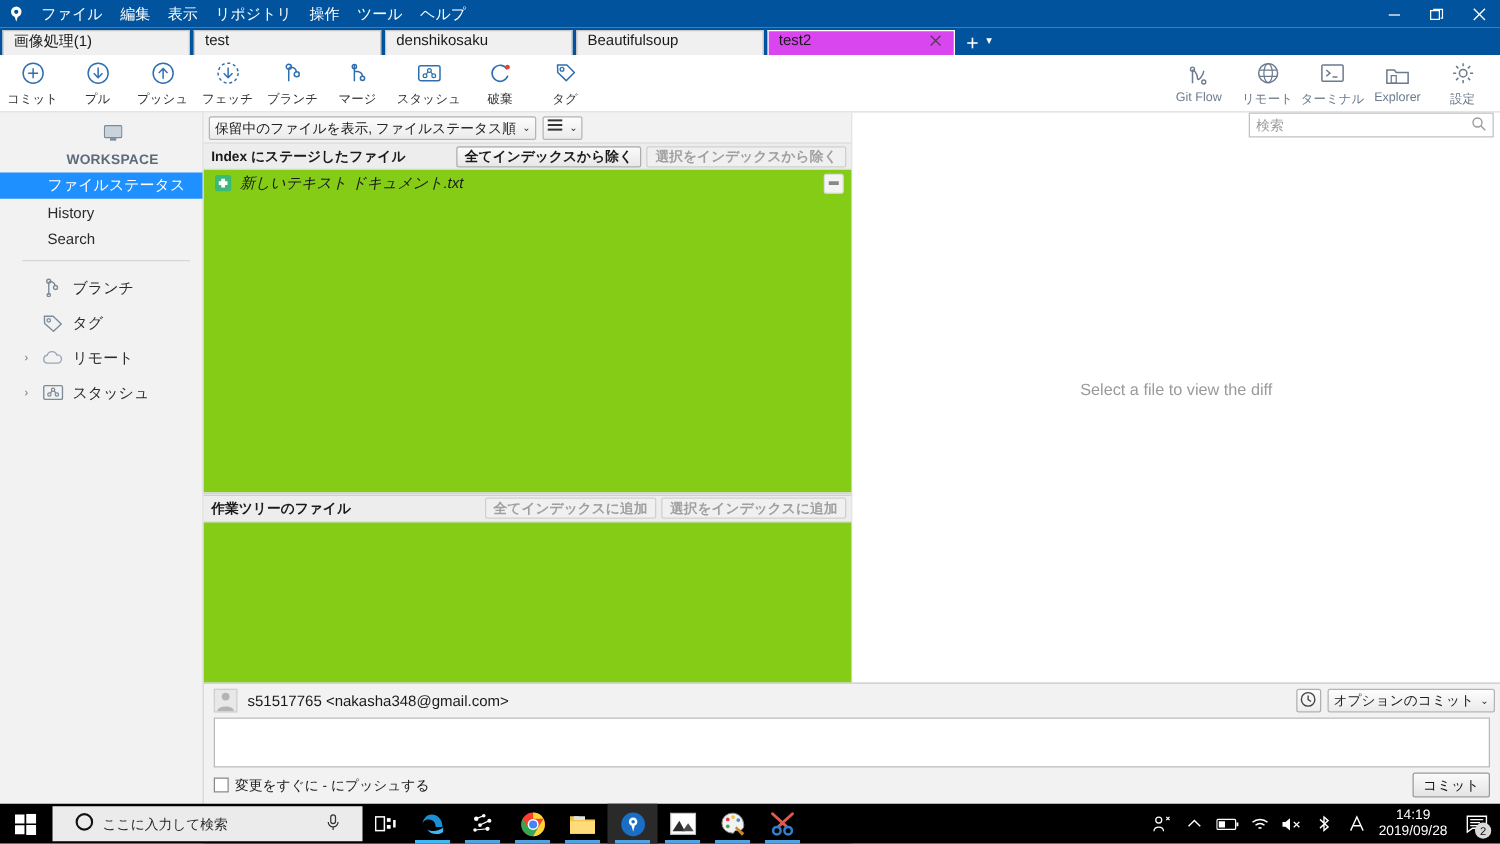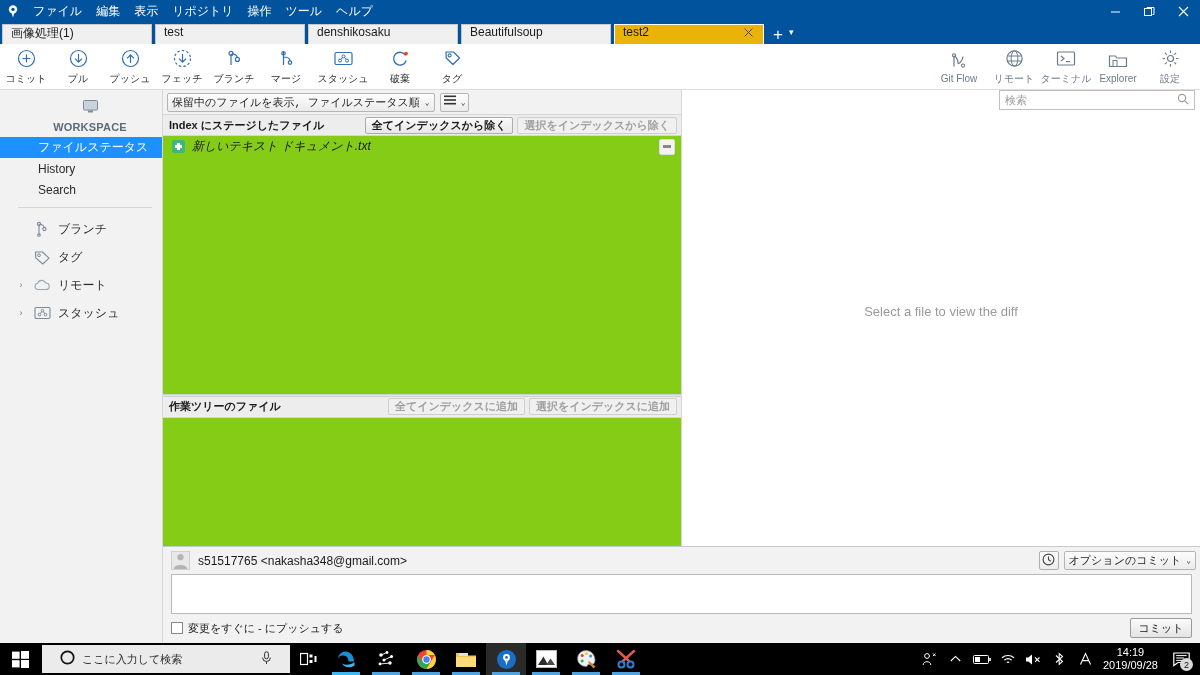--- a/index.html
+++ b/index.html
@@ -36,21 +36,21 @@
   .tabstrip {
     height: 22px; background: #00539c; display: flex; align-items: flex-end;
     padding-left: 2px; position: relative;
   }
   .tab {
     height: 20px; min-width: 150px; max-width: 160px; margin-right: 3px;
     background: #f0f0f0; border: 1px solid #c8c8c8; border-bottom: none;
     display: flex; align-items: flex-start; padding: 0 8px;
     font-size: 12px; color: #1a1a1a; white-space: nowrap; overflow: hidden;
   }
-  .tab.active { background: #eab308; border-color: #ffffff; }
+  .tab.active { background: #d946ef; border-color: #ffffff; }
   .tab .tlabel { flex: 1; overflow: hidden; text-overflow: ellipsis; }
   .tab .tclose {
     width: 14px; height: 14px; display: flex; align-items: center; justify-content: center;
     color: #444; font-size: 13px; line-height: 1; margin-left: 4px;
   }
   .tabadd {
     color: #fff; font-size: 17px; line-height: 18px; padding: 0 6px; font-weight: 300;
   }
   .tabchev { color: #fff; font-size: 9px; padding: 0 6px 2px 0; align-self: center; }
 
@@ -101,21 +101,21 @@
   .center { width: 519px; display: flex; flex-direction: column; flex-shrink: 0;
             border-right: 1px solid #d6d6d6; background: #fff; }
   .filterbar {
     height: 25px; display: flex; align-items: center; gap: 5px; padding: 0 4px;
     background: #f2f2f2; border-bottom: 1px solid #d6d6d6;
   }
   .combo {
     height: 19px; background: linear-gradient(#fdfdfd,#ebebeb);
     border: 1px solid #b5b5b5; border-radius: 2px;
     display: flex; align-items: center; padding: 0 4px; gap: 5px;
-    font-size: 11px; color: #222; font-family: Liberation Mono, monospace;
+    font-size: 11px; color: #222;
   }
   .combo .cv { white-space: nowrap; }
   .combo .cc { font-size: 8px; color: #333; }
   .panel-head {
     height: 21px; background: #ededed; border-bottom: 1px solid #d6d6d6;
     display: flex; align-items: center; padding: 0 4px 0 6px;
     font-size: 11px; font-weight: bold; color: #1a1a1a;
   }
   .panel-head .ptitle { flex: 1; }
   .btn-sm {

